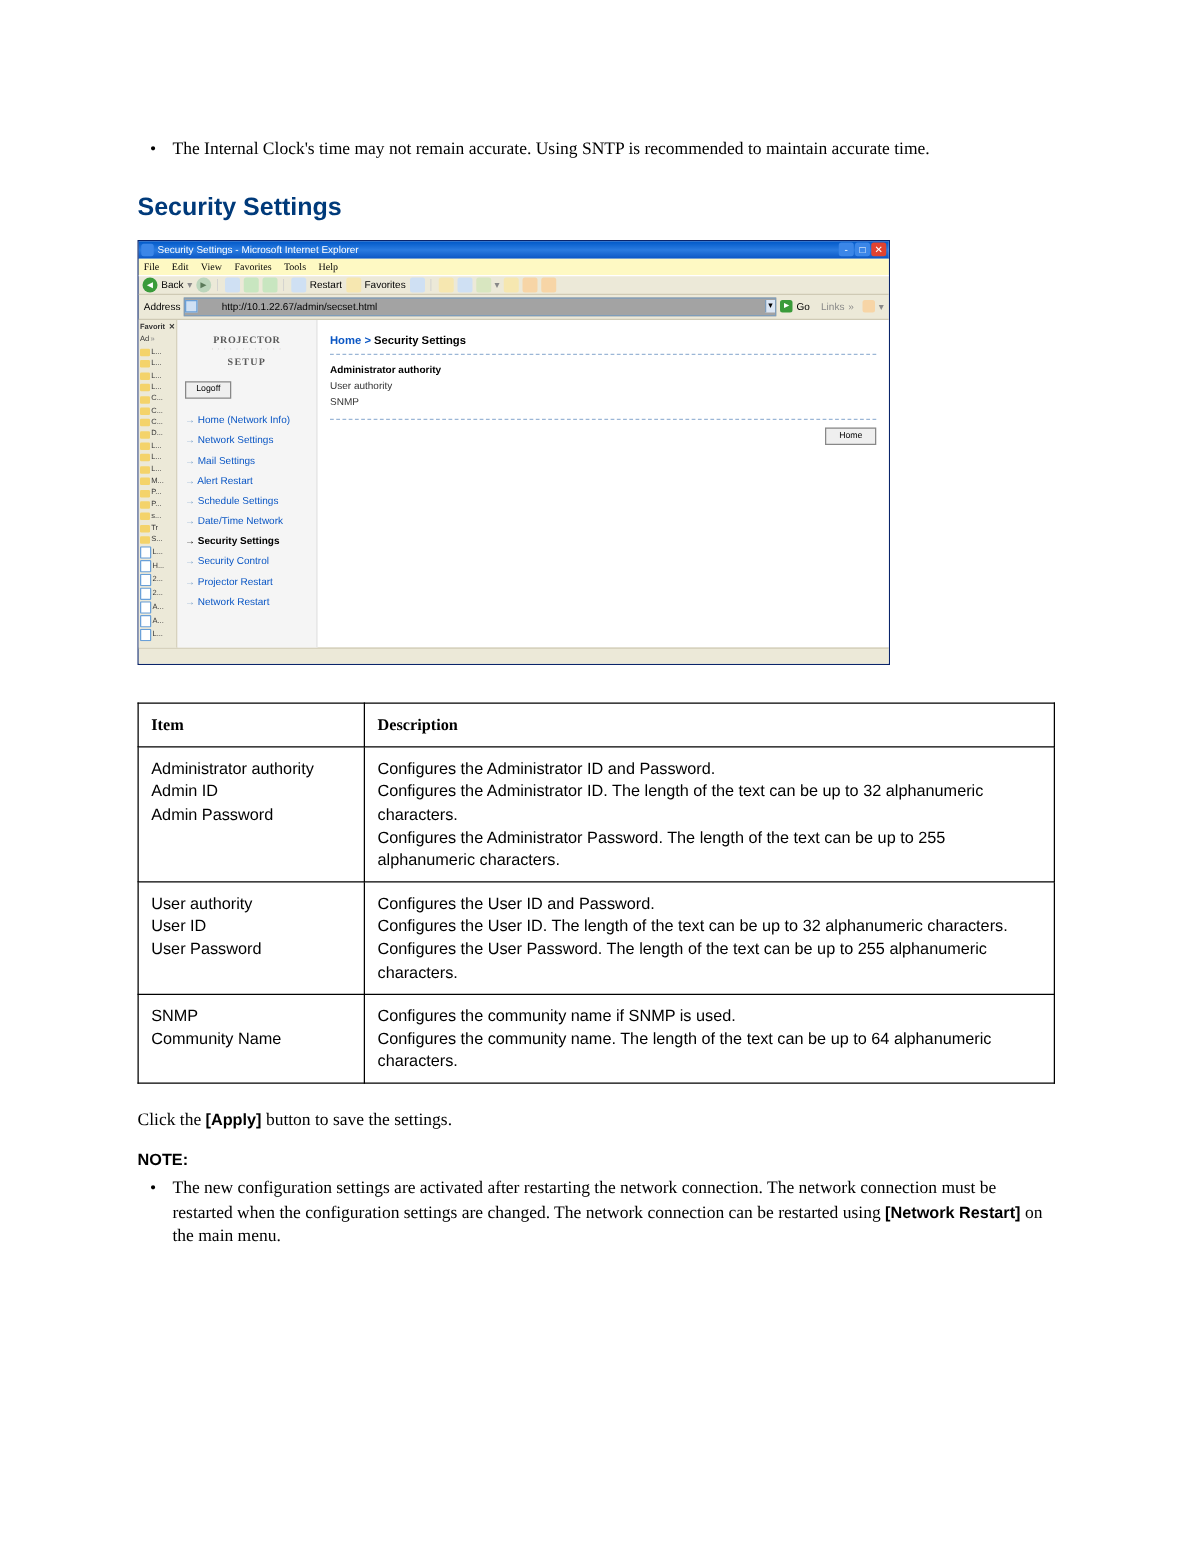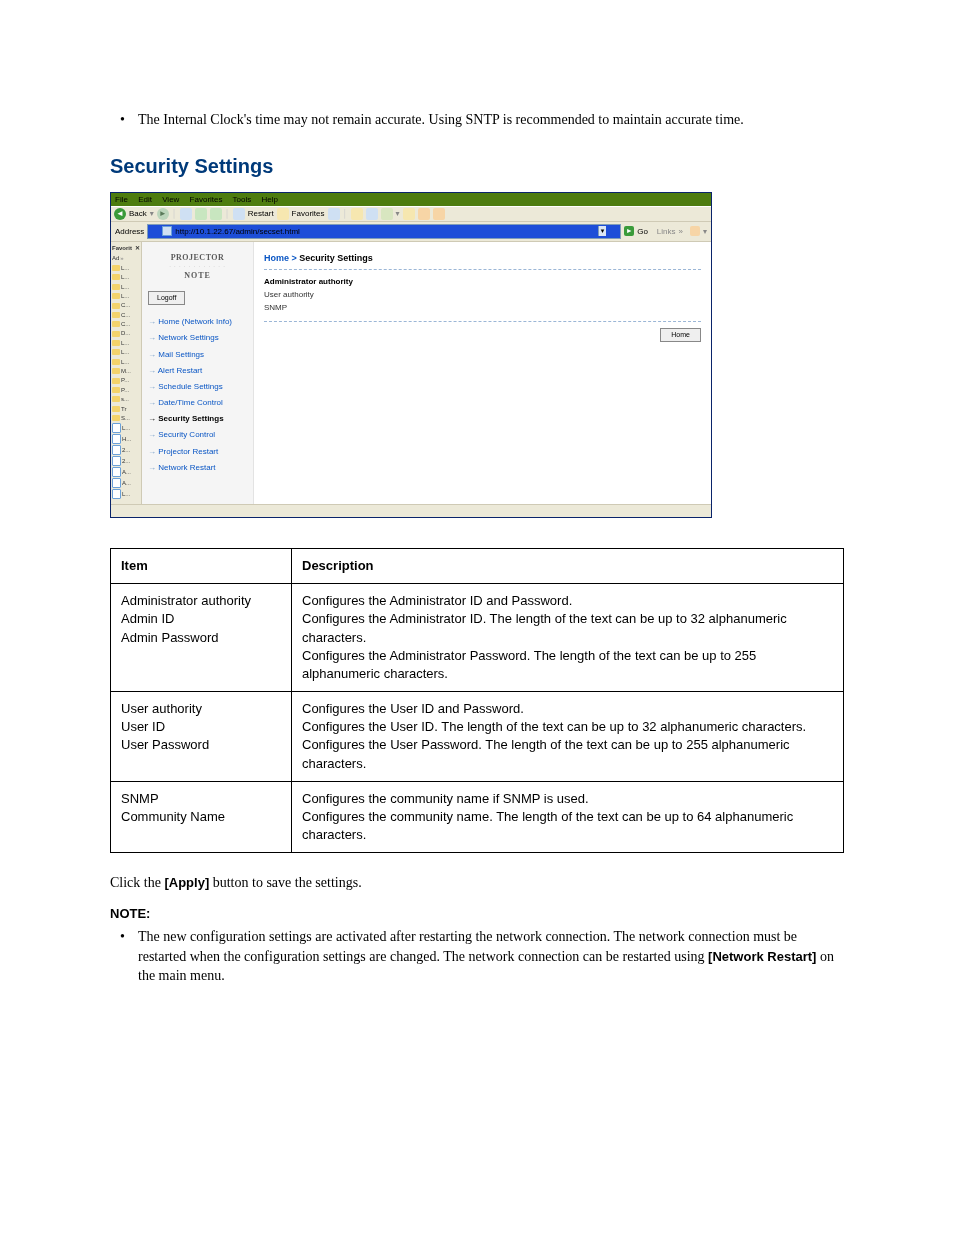--- a/index.html
+++ b/index.html
@@ -43,32 +43,32 @@
     display: flex;
     align-items: center;
     padding: 0 2px;
     font-size: 8px;
   }
   .ie-title .spacer { flex:1; }
   .ie-btn { width:12px;height:11px;margin-left:1px;display:inline-flex;align-items:center;justify-content:center;font-size:8px;border-radius:2px;}
   .ie-min{background:#3b86e8;color:#fff;}
   .ie-max{background:#3b86e8;color:#fff;}
   .ie-close{background:#e04330;color:#fff;}
-  .ie-menus{background:#4d7c0f;color:#000;padding:1px 4px;font-size:8px;}
+  .ie-menus{background:#fef9c3;color:#000;padding:1px 4px;font-size:8px;font-family:Liberation Serif, serif;}
   .ie-menus span{margin-right:8px;}
   .ie-tool{background:#ece9d8;border-top:1px solid #fff;border-bottom:1px solid #cfcab5;padding:1px 3px;display:flex;align-items:center;gap:3px;font-size:8px;}
   .ie-tool-ico{width:12px;height:12px;border-radius:2px;display:inline-block;background:#d8e6c0;}
   .ie-tool-ico.blue{background:#cfe0f3;}
   .ie-tool-ico.yel{background:#f6e7b0;}
   .ie-tool-ico.org{background:#f7d5a6;}
   .ie-tool-ico.grn{background:#c8e6c0;}
   .ie-tool-label{color:#000;}
   .ie-back{width:12px;height:12px;border-radius:50%;background:#3a9b3a;color:#fff;display:inline-flex;align-items:center;justify-content:center;font-size:8px;}
   .ie-addr{background:#ece9d8;padding:2px 4px;display:flex;align-items:center;font-size:8px;border-bottom:1px solid #cfcab5;gap:3px;}
-  .ie-addr-box{flex:1;background:#1d4ed8;border:1px solid #7f9db9;padding:1px 14px;color:#000;display:flex;align-items:center;}
+  .ie-addr-box{flex:1;background:#a3a3a3;border:1px solid #7f9db9;padding:1px 0;color:#000;display:flex;align-items:center;gap:16px;}
   .ie-addr-box .drop{margin-left:auto;color:#000;background:#dbe6f4;border-left:1px solid #7f9db9;padding:0 2px;font-size:7px;}
   .ie-go{background:#3a9b3a;color:#fff;width:10px;height:10px;border-radius:2px;display:inline-flex;align-items:center;justify-content:center;font-size:7px;}
   .ie-body{display:flex;background:#fff;height:262px;}
   .ie-fav{width:28px;background:#ece9d8;border-right:1px solid #cfcab5;padding:2px 1px;font-size:6px;color:#333;}
   .ie-fav-hdr{font-weight:bold;color:#333;margin-bottom:2px;}
   .ie-fav-item{display:flex;align-items:center;gap:1px;margin-bottom:1px;white-space:nowrap;overflow:hidden;}
   .fav-folder{width:8px;height:6px;background:#f4d36a;border-radius:1px;display:inline-block;flex-shrink:0;}
   .fav-page{width:7px;height:8px;background:#fff;border:1px solid #6aa0d8;border-radius:1px;display:inline-block;flex-shrink:0;}
   .ie-side{width:103px;background:#f5f5f5;border-right:1px solid #e3e3e3;padding:6px 4px;font-size:8px;}
   .ie-side-logo{text-align:center;font-family:Georgia,serif;color:#5a5a5a;margin:4px 0 8px 0;}
@@ -98,38 +98,47 @@
   }
   table.desc th, table.desc td {
     border: 1px solid #000;
     padding: 8px 10px;
     vertical-align: top;
     text-align: left;
   }
   table.desc th {
     font-weight: bold;
     background:#fff;
+    font-family:Liberation Serif, serif;
   }
   .col-item{width:160px;}
   .post-text{margin:6px 0 12px 0;}
   .note-label{font-family:Arial,Helvetica,sans-serif;font-weight:bold;font-size:13px;margin-bottom:4px;}
   .bold-inline{font-weight:bold;font-family:Arial,Helvetica,sans-serif;font-size:13px;}
 </style>
 </head>
 <body>
 
 <div class="bullet-row">
   <div class="bullet-dot">•</div>
   <div>The Internal Clock's time may not remain accurate. Using SNTP is recommended to maintain accurate time.</div>
 </div>
 
 <div class="section-heading">Security Settings</div>
 
 <div class="screenshot-wrap">
   <div class="ie-window">
+    <div class="ie-title">
+      <span style="width:10px;height:10px;background:#3b86e8;border-radius:2px;margin-right:3px;display:inline-block;"></span>
+      <span>Security Settings - Microsoft Internet Explorer</span>
+      <span class="spacer"></span>
+      <span class="ie-btn ie-min">‑</span>
+      <span class="ie-btn ie-max">□</span>
+      <span class="ie-btn ie-close">✕</span>
+    </div>
     <div class="ie-menus">
       <span>File</span>
       <span>Edit</span>
       <span>View</span>
       <span>Favorites</span>
       <span>Tools</span>
       <span>Help</span>
     </div>
     <div class="ie-tool">
       <span class="ie-back">◄</span>
@@ -274,30 +283,30 @@
               <span class="fav-page"></span>
               <span>L...</span>
             </div>
           </div>
       </div>
 
       <div class="ie-side">
         <div class="ie-side-logo">
           <div class="p1">PROJECTOR</div>
           <div class="p2">· · · · · · · · · · · ·</div>
-          <div class="p3">NOTE</div>
+          <div class="p3">SETUP</div>
         </div>
         <div class="ie-logoff">Logoff</div>
         <div id="nav-list">
             <div class="ie-navlink">Home (Network Info)</div>
             <div class="ie-navlink">Network Settings</div>
             <div class="ie-navlink">Mail Settings</div>
             <div class="ie-navlink">Alert Restart</div>
             <div class="ie-navlink">Schedule Settings</div>
-            <div class="ie-navlink">Date/Time Control</div>
+            <div class="ie-navlink">Date/Time Network</div>
             <div class="ie-navlink bold">Security Settings</div>
             <div class="ie-navlink">Security Control</div>
             <div class="ie-navlink">Projector Restart</div>
             <div class="ie-navlink">Network Restart</div>
           </div>
       </div>
 
       <div class="ie-main">
         <div class="ie-bc">
           <span>Home</span><span> &gt; </span><span class="cur">Security Settings</span>

